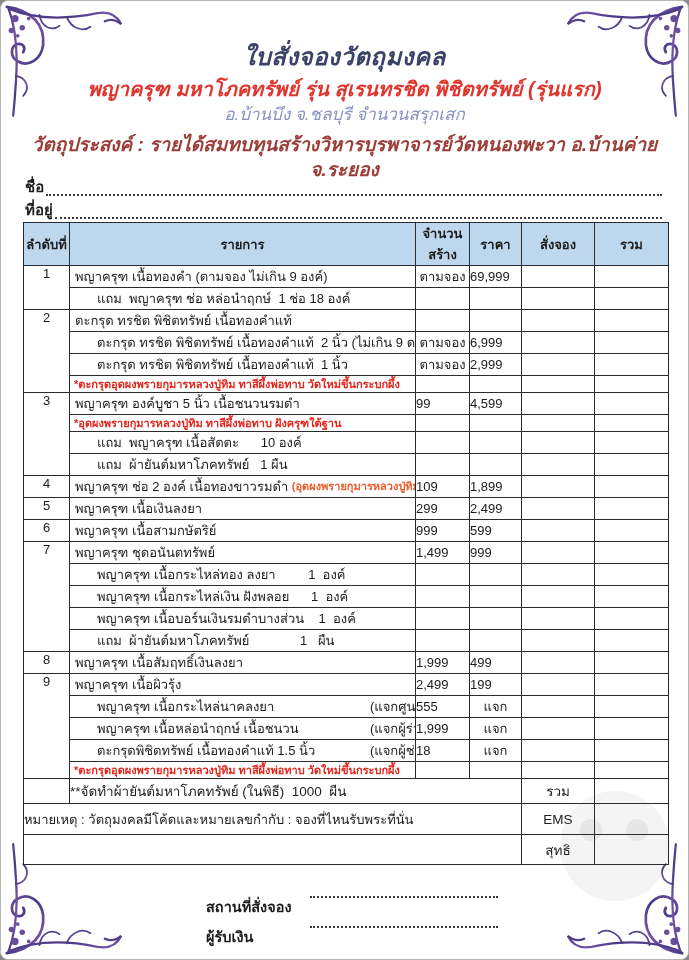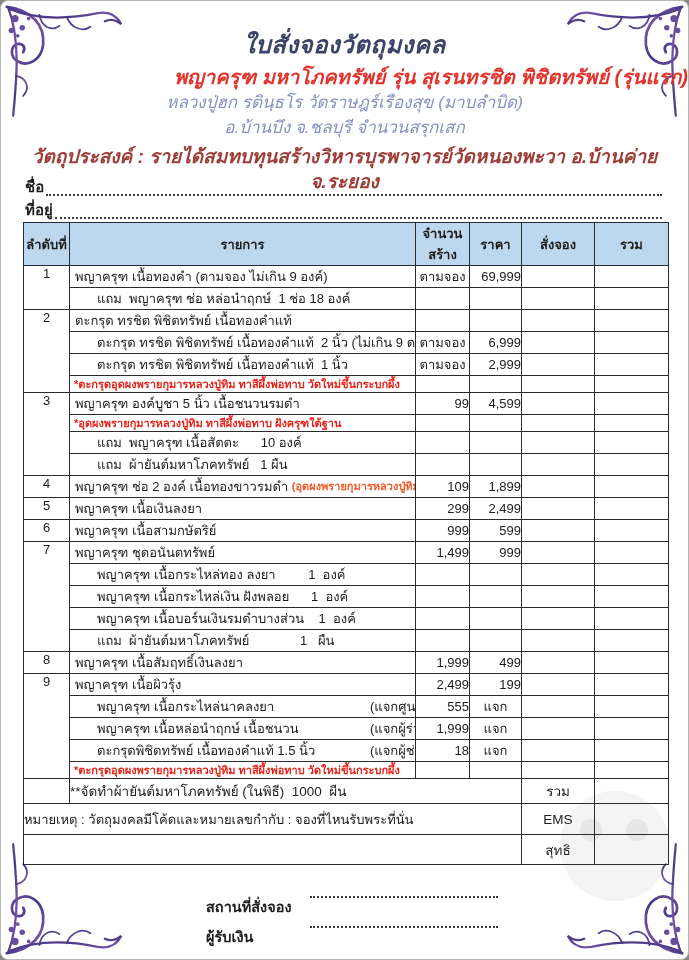--- a/index.html
+++ b/index.html
@@ -16,23 +16,23 @@
   .orn.tl{top:4px;left:4px;transform:scaleX(-1);}
   .orn.br{bottom:4px;right:4px;transform:scaleY(-1);}
   .orn.bl{bottom:4px;left:4px;transform:scale(-1,-1);}
   .watermark{
     position:absolute;right:18px;bottom:58px;width:110px;height:110px;border-radius:50%;
     background:#f3f3f3;opacity:.85;
   }
   .watermark .dot{position:absolute;width:22px;height:22px;border-radius:50%;background:#e2e2e2;top:28px;}
   .watermark .d1{left:20px;} .watermark .d2{left:66px;}
   
-  .titles{position:absolute;top:28px;left:0;right:0;text-align:center;line-height:1.32;}
+  .titles{position:absolute;top:40px;left:0;right:0;text-align:center;line-height:1.32;}
   .t1{font-size:24px;font-weight:bold;font-style:italic;letter-spacing:.5px;}
-  .t2{font-size:20px;font-weight:bold;font-style:italic;margin-top:3px;text-align:right;}
+  .t2{font-size:20px;font-weight:bold;font-style:italic;margin-top:3px;}
   .t3,.t4{font-size:17px;font-style:italic;margin-top:2px;}
   .t5{font-size:19px;font-weight:bold;font-style:italic;margin-top:5px;}
   
   .fillline{position:absolute;left:24px;right:26px;display:flex;align-items:flex-end;font-size:15px;}
   .fillline .lbl{font-weight:bold;padding-right:2px;}
   .dots{flex:1;border-bottom:2px dotted #3c3c3c;margin-bottom:3px;height:1px;}
   
   table.order{
     position:absolute;left:22px;top:221px;width:645px;border-collapse:collapse;table-layout:fixed;
     font-size:13px;
@@ -43,21 +43,21 @@
   tr.note{height:17px;}
   td.c-num{text-align:center;vertical-align:top;padding-top:3px;font-size:13px;}
   td.c-desc{position:relative;text-align:left;white-space:pre;line-height:1.1;}
   td.c-desc .txt{display:inline-block;vertical-align:middle;}
   tr.main td.c-desc{padding-left:5px;}
   tr.sub td.c-desc{padding-left:27px;}
   tr.note td.c-desc{padding-left:4px;}
   tr.note td.c-desc .txt{color:#e5241b;font-weight:bold;font-size:11px;}
   .red-inline{color:#ef5a28;font-size:11px;font-weight:bold;}
   .tag{position:absolute;left:300px;top:50%;transform:translateY(-50%);}
-  td.r{text-align:right;padding-right:7px;}
+  td.r{text-align:left;padding-right:7px;}
   td.c{text-align:center;}
   
   td.nob{border:none;}
   tr.rowA{height:25px;} tr.rowB{height:31px;} tr.rowC{height:30px;}
   td.fnote{font-size:13.5px;padding-left:8px;white-space:pre;}
   td.fnote2{font-size:13px;padding-left:8px;}
   td.sum-label{text-align:center;font-size:13.5px;}
   
   .sigline{position:absolute;left:205px;width:292px;display:flex;align-items:flex-start;font-size:14.5px;font-weight:bold;}
   .sigline .lbl{width:104px;}
@@ -153,21 +153,20 @@
           <circle cx="123" cy="28" r="3"></circle>
           <circle cx="104" cy="15" r="2"></circle>
           <circle cx="116" cy="34" r="2"></circle>
         </g>
     </svg>
   </div>
 
   <div class="titles">
     <div class="t1" style="color:#3b4468">ใบสั่งจองวัตถุมงคล</div>
     <div class="t2" style="color:#e0342c">พญาครุฑ มหาโภคทรัพย์ รุ่น สุเรนทรชิต พิชิตทรัพย์ (รุ่นแรก)</div>
-    <div class="t3" style="color:#8892c0">หลวงปู่ฮก รตินฺธโร วัดราษฎร์เรืองสุข (มาบลำบิด)</div>
     <div class="t4" style="color:#8892c0">อ.บ้านบึง จ.ชลบุรี จำนวนสรุกเสก</div>
     <div class="t5" style="color:#9c3e38">วัตถุประสงค์ : รายได้สมทบทุนสร้างวิหารบุรพาจารย์วัดหนองพะวา อ.บ้านค่าย จ.ระยอง</div>
   </div>
 
   <div class="fillline" style="top:174px">
     <span class="lbl">ชื่อ</span>
     <span class="dots"></span>
   </div>
   <div class="fillline" style="top:197px">
     <span class="lbl">ที่อยู่</span>

